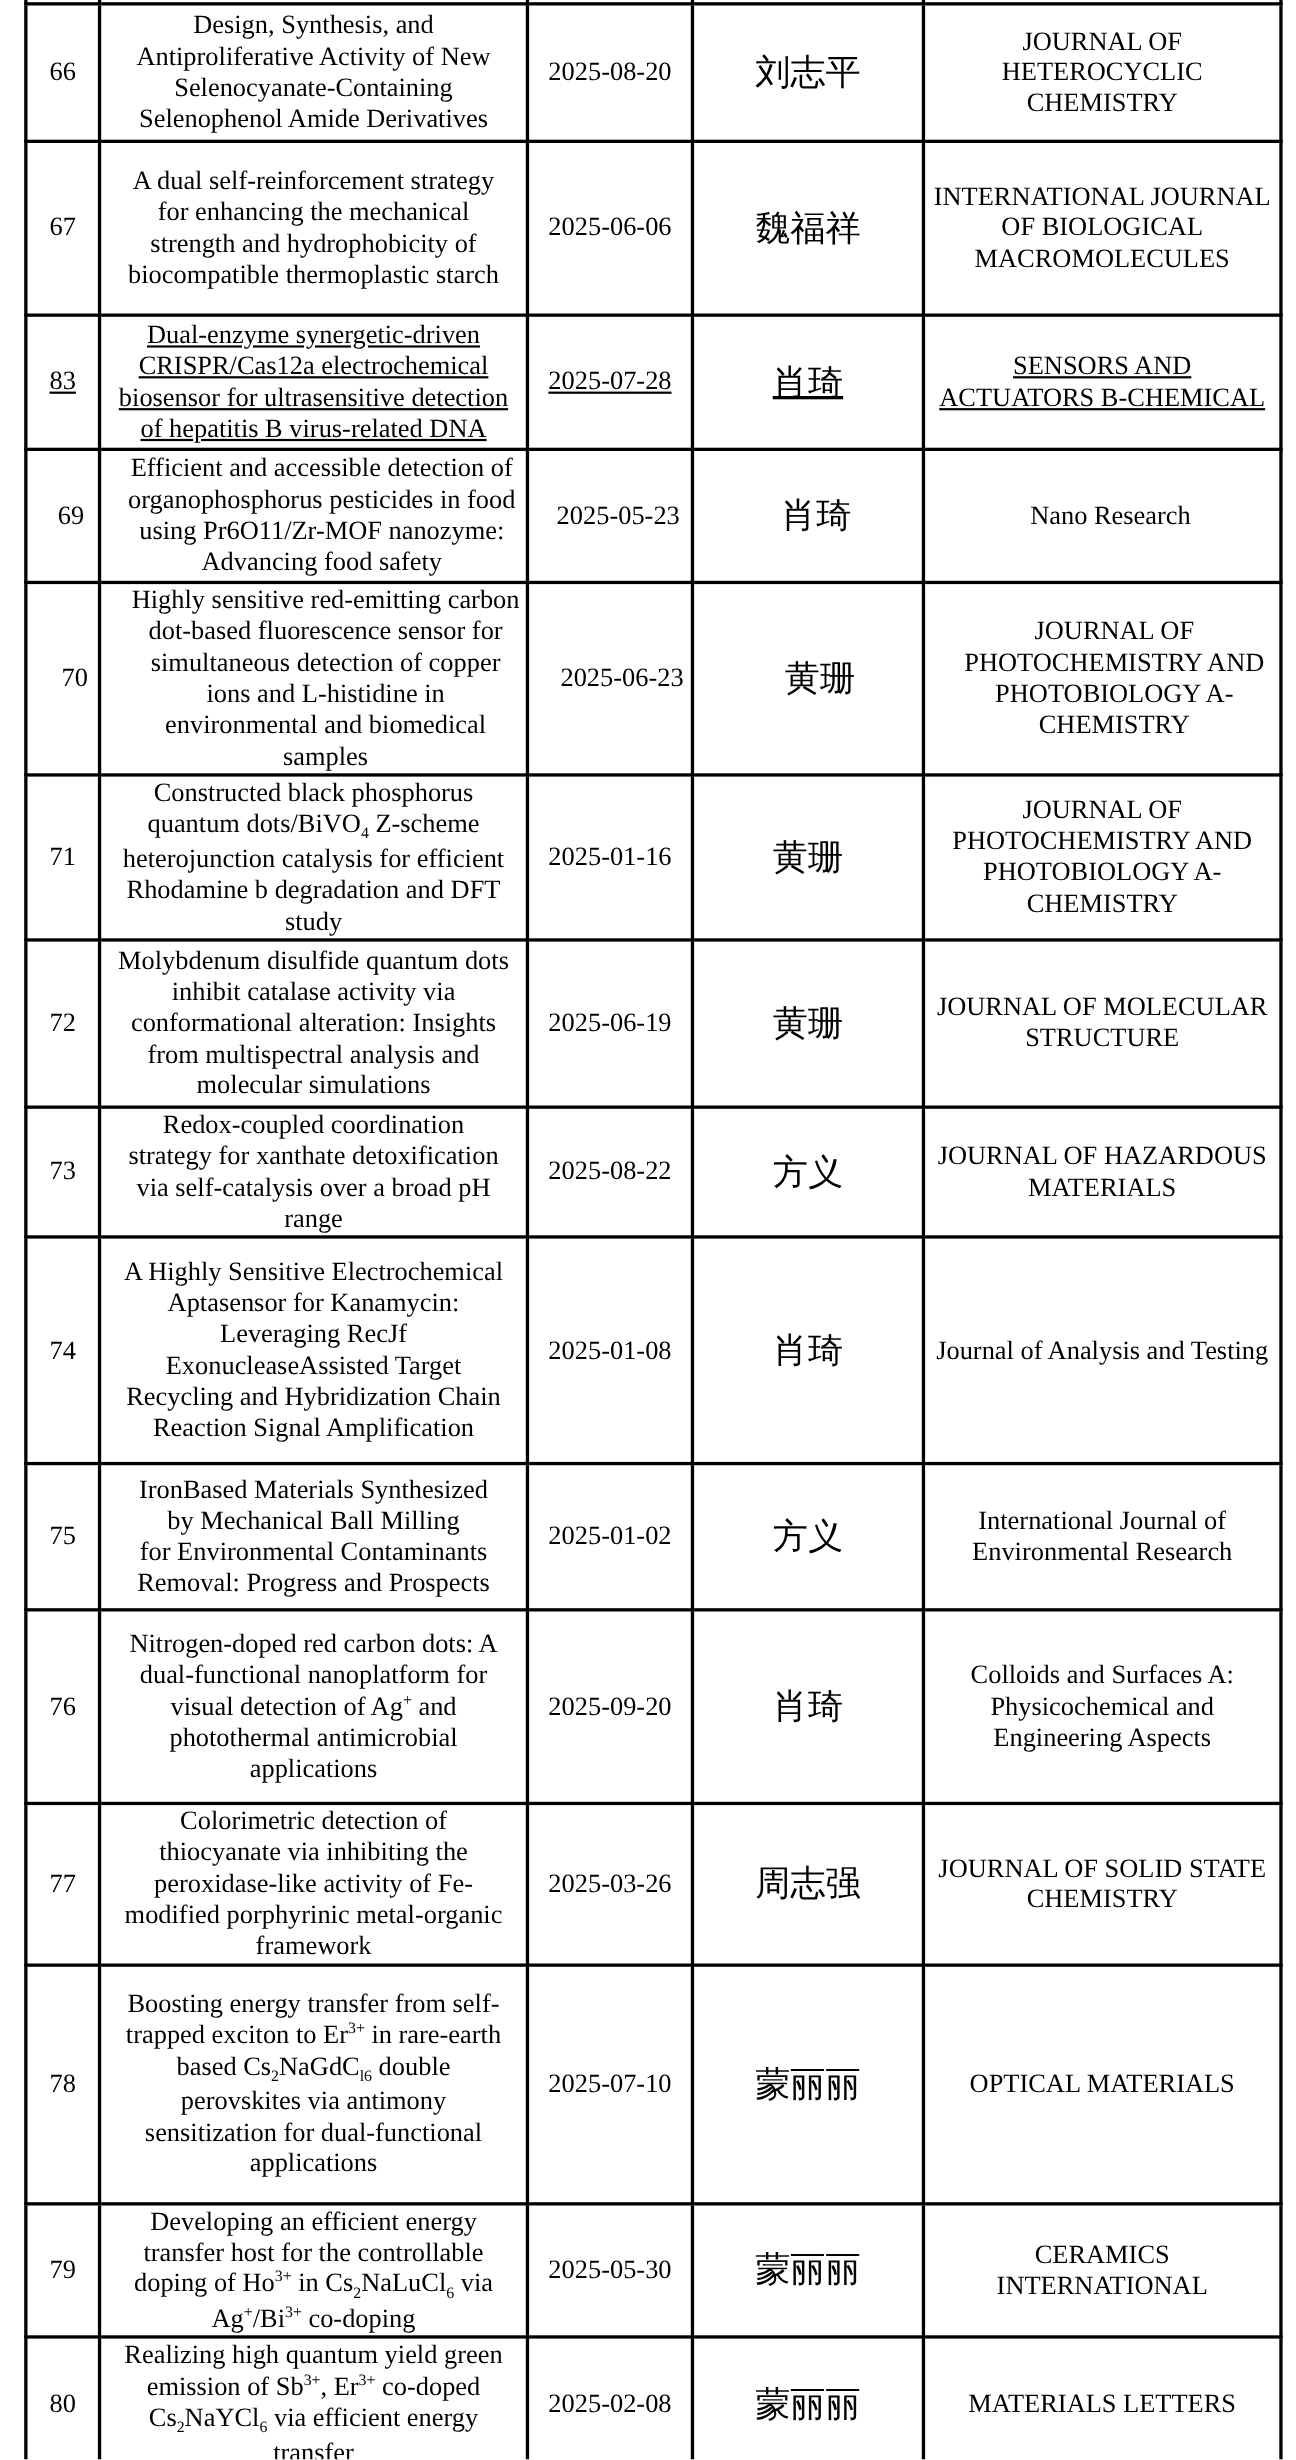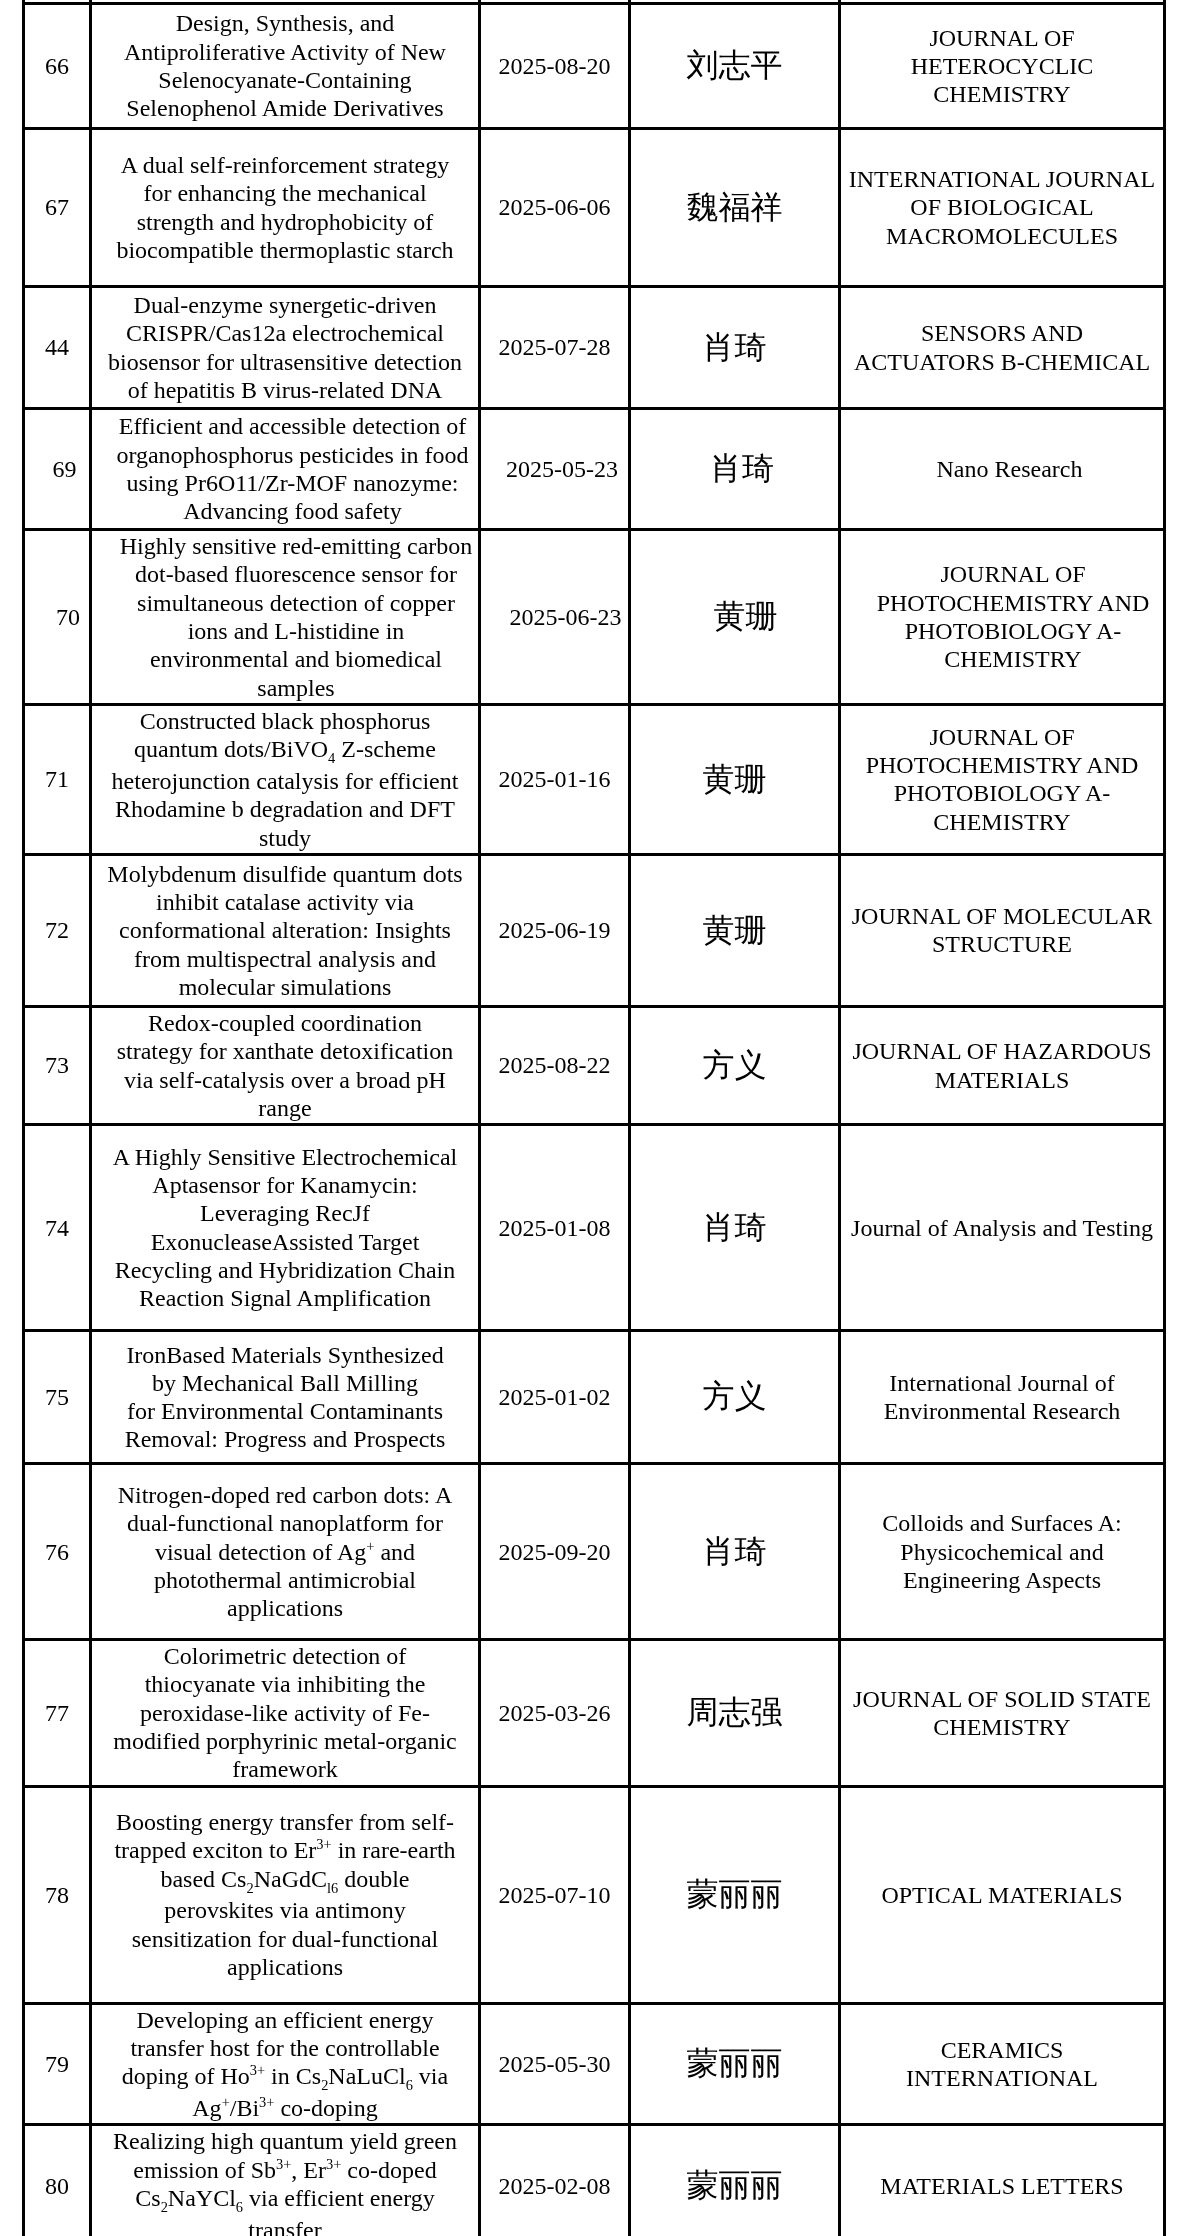--- a/index.html
+++ b/index.html
@@ -31,21 +31,21 @@
     overflow: hidden;
     word-wrap: break-word;
   }
   .partial-row td { height: 10px; padding: 0; }
   .author-cell { font-size: 32px; }
   sup { font-size: 60%; vertical-align: super; }
   sub { font-size: 60%; vertical-align: sub; }
   
   tbody tr:nth-child(2)  td { height: 125px; }
   tbody tr:nth-child(3)  td { height: 158px; }
-  tbody tr:nth-child(4)  td { height: 122px; }
+  tbody tr:nth-child(4)  td { height: 122px; text-decoration: underline; }
   tbody tr:nth-child(5)  td { height: 121px; padding-left: 17px; }
   tbody tr:nth-child(6)  td { height: 168px; padding-left: 24px; }
   tbody tr:nth-child(7)  td { height: 142px; }
   tbody tr:nth-child(8)  td { height: 152px; }
   tbody tr:nth-child(9)  td { height: 112px; }
   tbody tr:nth-child(10) td { height: 206px; }
   tbody tr:nth-child(11) td { height: 133px; }
   tbody tr:nth-child(12) td { height: 176px; }
   tbody tr:nth-child(13) td { height: 127px; text-align: center; }
   tbody tr:nth-child(14) td { height: 217px; }
@@ -80,21 +80,21 @@
           <td class="journal-cell">JOURNAL OF<br>HETEROCYCLIC<br>CHEMISTRY</td>
         </tr>
         <tr>
           <td class="row-number-cell">67</td>
           <td class="title-cell">A dual self-reinforcement strategy<br>for enhancing the mechanical<br>strength and hydrophobicity of<br>biocompatible thermoplastic starch</td>
           <td class="date-cell">2025-06-06</td>
           <td class="author-cell">魏福祥</td>
           <td class="journal-cell">INTERNATIONAL JOURNAL<br>OF BIOLOGICAL<br>MACROMOLECULES</td>
         </tr>
         <tr>
-          <td class="row-number-cell">44</td>
+          <td class="row-number-cell">83</td>
           <td class="title-cell">Dual-enzyme synergetic-driven<br>CRISPR/Cas12a electrochemical<br>biosensor for ultrasensitive detection<br>of hepatitis B virus-related DNA</td>
           <td class="date-cell">2025-07-28</td>
           <td class="author-cell">肖琦</td>
           <td class="journal-cell">SENSORS AND<br>ACTUATORS B-CHEMICAL</td>
         </tr>
         <tr>
           <td class="row-number-cell">69</td>
           <td class="title-cell">Efficient and accessible detection of<br>organophosphorus pesticides in food<br>using Pr6O11/Zr-MOF nanozyme:<br>Advancing food safety</td>
           <td class="date-cell">2025-05-23</td>
           <td class="author-cell">肖琦</td>

